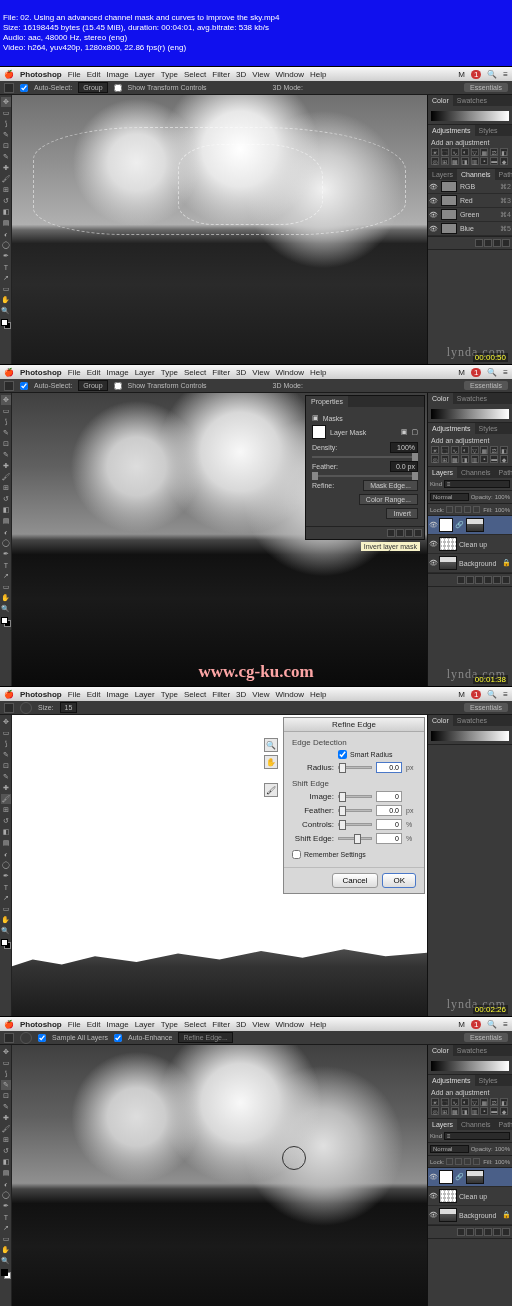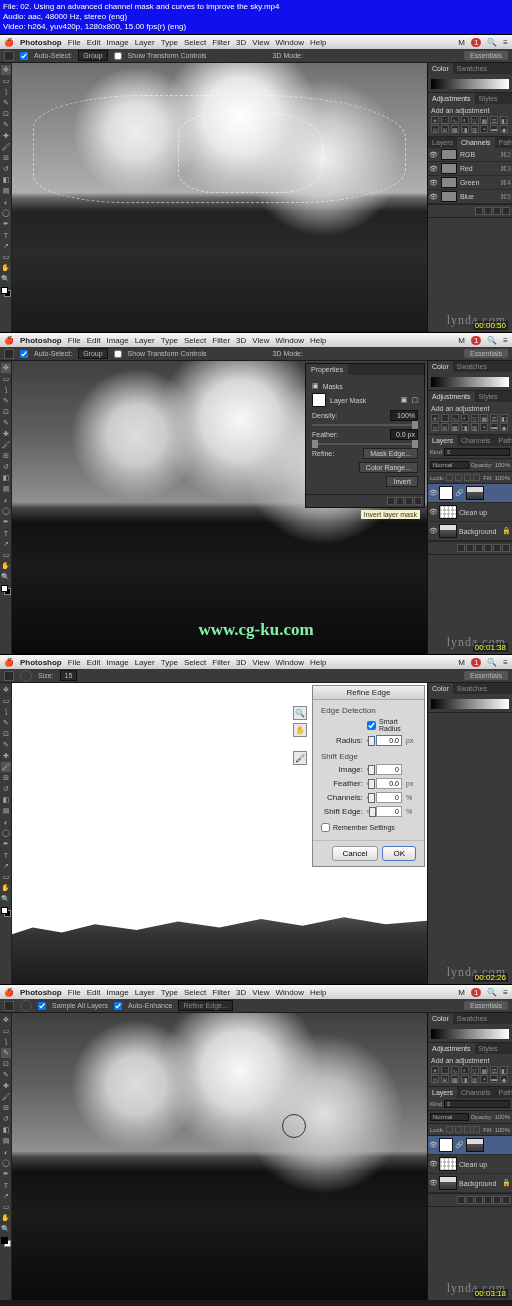--- a/index.html
+++ b/index.html
@@ -1,19 +1,19 @@
 <!DOCTYPE html>
 <html><head>
 <meta charset="utf-8">
 <style>
   * { box-sizing: border-box; margin: 0; padding: 0; }
   body { width: 512px; background: #1a1a1a; font-family: "Lucida Grande", Arial, sans-serif; font-size: 8px; color: #ccc; }
   
   .file-info {
-    background: #1010ee; color: #fff; padding: 2px 3px; font-size: 8px; line-height: 10px;
+    background: #1010ee; color: #fff; padding: 13px 3px; font-size: 8px; line-height: 10px;
   }
   
   .frame { position: relative; background: #2e2e2e; border-top: 1px solid #000; }
   
   
   .menu-bar { background: linear-gradient(#f8f8f8,#d0d0d0); height: 14px; display: flex; align-items: center; padding: 0 4px; color: #222; font-size: 8px; gap: 6px; }
   .menu-bar .apple { font-weight: bold; }
   .menu-bar .app { font-weight: bold; }
   .menu-bar .right { margin-left: auto; display: flex; gap: 6px; align-items: center; }
   
@@ -108,34 +108,35 @@
   .dialog .dselect { border: 1px solid #999; background: #fff; padding: 1px 4px; font-size: 7px; flex: 1; }
   .dialog .dlg-footer { display: flex; justify-content: flex-end; gap: 4px; padding: 5px 8px; border-top: 1px solid #bbb; }
   .dialog .dbtn { background: linear-gradient(#fff,#ddd); border: 1px solid #999; padding: 2px 10px; border-radius: 3px; font-size: 8px; }
   .dialog .dbtn.primary { border-color: #4a78c8; }
   .dialog .view-thumb { width: 30px; height: 18px; border: 1px solid #888; background: #000; display: inline-block; vertical-align: middle; }
   .dialog .tool-icon { width: 14px; height: 14px; border: 1px solid #888; background: #e8e8e8; display: flex; align-items: center; justify-content: center; font-size: 8px; margin-bottom: 3px; }
   .dialog .left-tools { position: absolute; left: -20px; top: 20px; }
   
   .watermark { position: absolute; right: 6px; bottom: 4px; color: #bbb; font-size: 12px; opacity: 0.6; letter-spacing: 1px; font-family: Georgia, serif; }
   .timecode { position: absolute; right: 4px; bottom: 2px; color: #ff3; font-size: 8px; background: rgba(0,0,0,0.4); padding: 0 2px; }
-  .center-mark { position: absolute; left: 50%; bottom: 14px; transform: translateX(-50%); color: #86efac; font-size: 17px; font-weight: bold; font-family: Georgia, serif; }
+  .center-mark { position: absolute; left: 50%; bottom: 4px; transform: translateX(-50%); color: #fca5a5; font-size: 17px; font-weight: bold; font-family: Georgia, serif; }
   
   .f1 { height: 298px; }
   .f2 { height: 322px; }
   .f3 { height: 330px; }
   .f4 { height: 316px; }
 </style>
 </head>
 <body>
 
 <div class="file-info">
   <div>File: 02. Using an advanced channel mask and curves to improve the sky.mp4</div>
+  <div>Size: 16198445 bytes (15.45 MiB), duration: 00:04:01, avg.bitrate: 538 kb/s</div>
   <div>Audio: aac, 48000 Hz, stereo (eng)</div>
-  <div>Video: h264, yuv420p, 1280x800, 15.00 fps(r) (eng)</div>
+  <div>Video: h264, yuv420p, 1280x800, 22.86 fps(r) (eng)</div>
 </div>
 
 <div class="frame f1">
 
   <div class="menu-bar">
     <span class="apple">🍎</span>
     <span class="app">Photoshop</span>
     <span>File</span>
     <span>Edit</span>
     <span>Image</span>
@@ -550,21 +551,21 @@
       <div class="fgbg">
           <div class="fg"></div>
           <div class="bg"></div>
         </div>
     </div>
     <div class="canvas-col">
       <div class="canvas">
         <div class="mask-view"></div>
         <div class="mountains-sil"></div>
 
-        <div class="dialog" style="right:2px; top:2px; width:113px;">
+        <div class="dialog" style="right:2px; top:2px; width:142px;">
           <div class="dlg-title">Refine Edge</div>
           <div class="left-tools">
             <div class="tool-icon">🔍</div>
             <div class="tool-icon">✋</div>
             <div class="tool-icon" style="margin-top:14px;">🖌</div>
           </div>
           <div class="dlg-body">
             <div class="section">
               <div class="section-label">Edge Detection</div>
               <div class="checkbox" style="margin-left:46px;">
@@ -592,21 +593,21 @@
                 </div>
               <div class="drow">
                   <label>Feather:</label>
                   <div class="dslider">
                     <div class="handle"></div>
                   </div>
                   <input class="dval" value="0.0" style="">
                   <span class="unit">px</span>
                 </div>
               <div class="drow">
-                  <label>Channels:</label>
+                  <label>Controls:</label>
                   <div class="dslider">
                     <div class="handle"></div>
                   </div>
                   <input class="dval" value="0" style="">
                   <span class="unit">%</span>
                 </div>
               <div class="drow">
                   <label>Shift Edge:</label>
                   <div class="dslider">
                     <div class="handle" style="left:47%;"></div>

